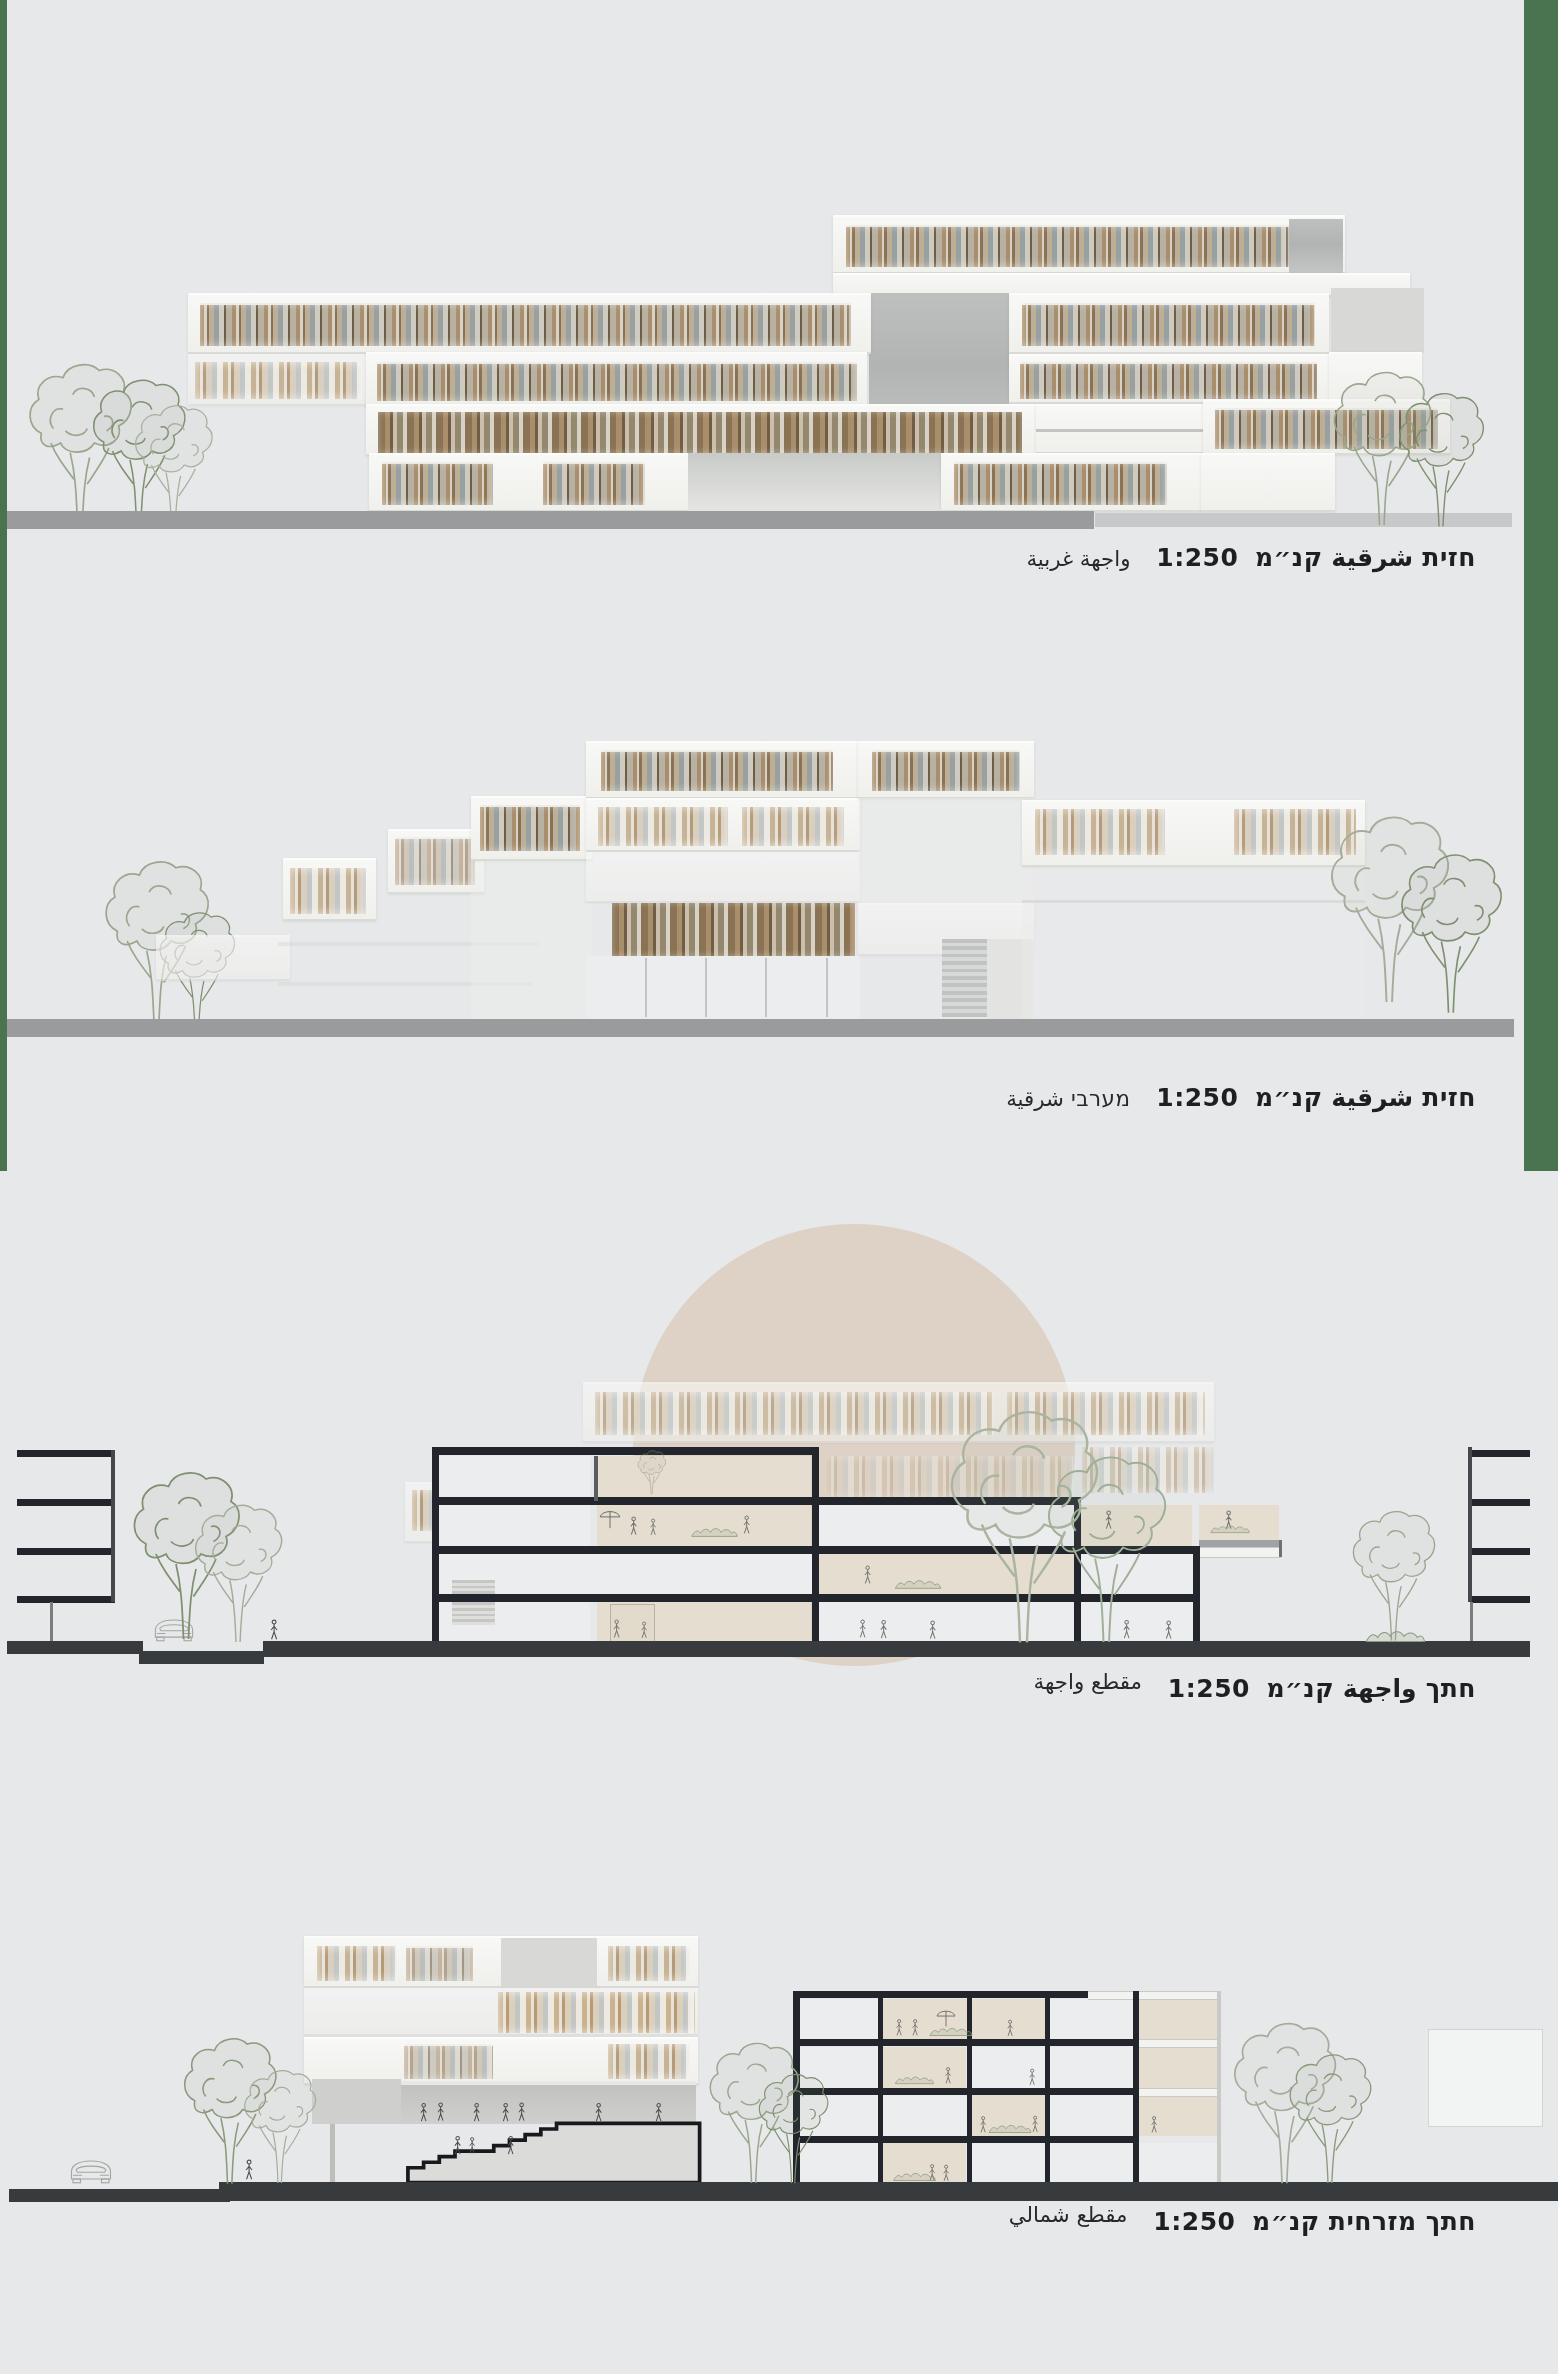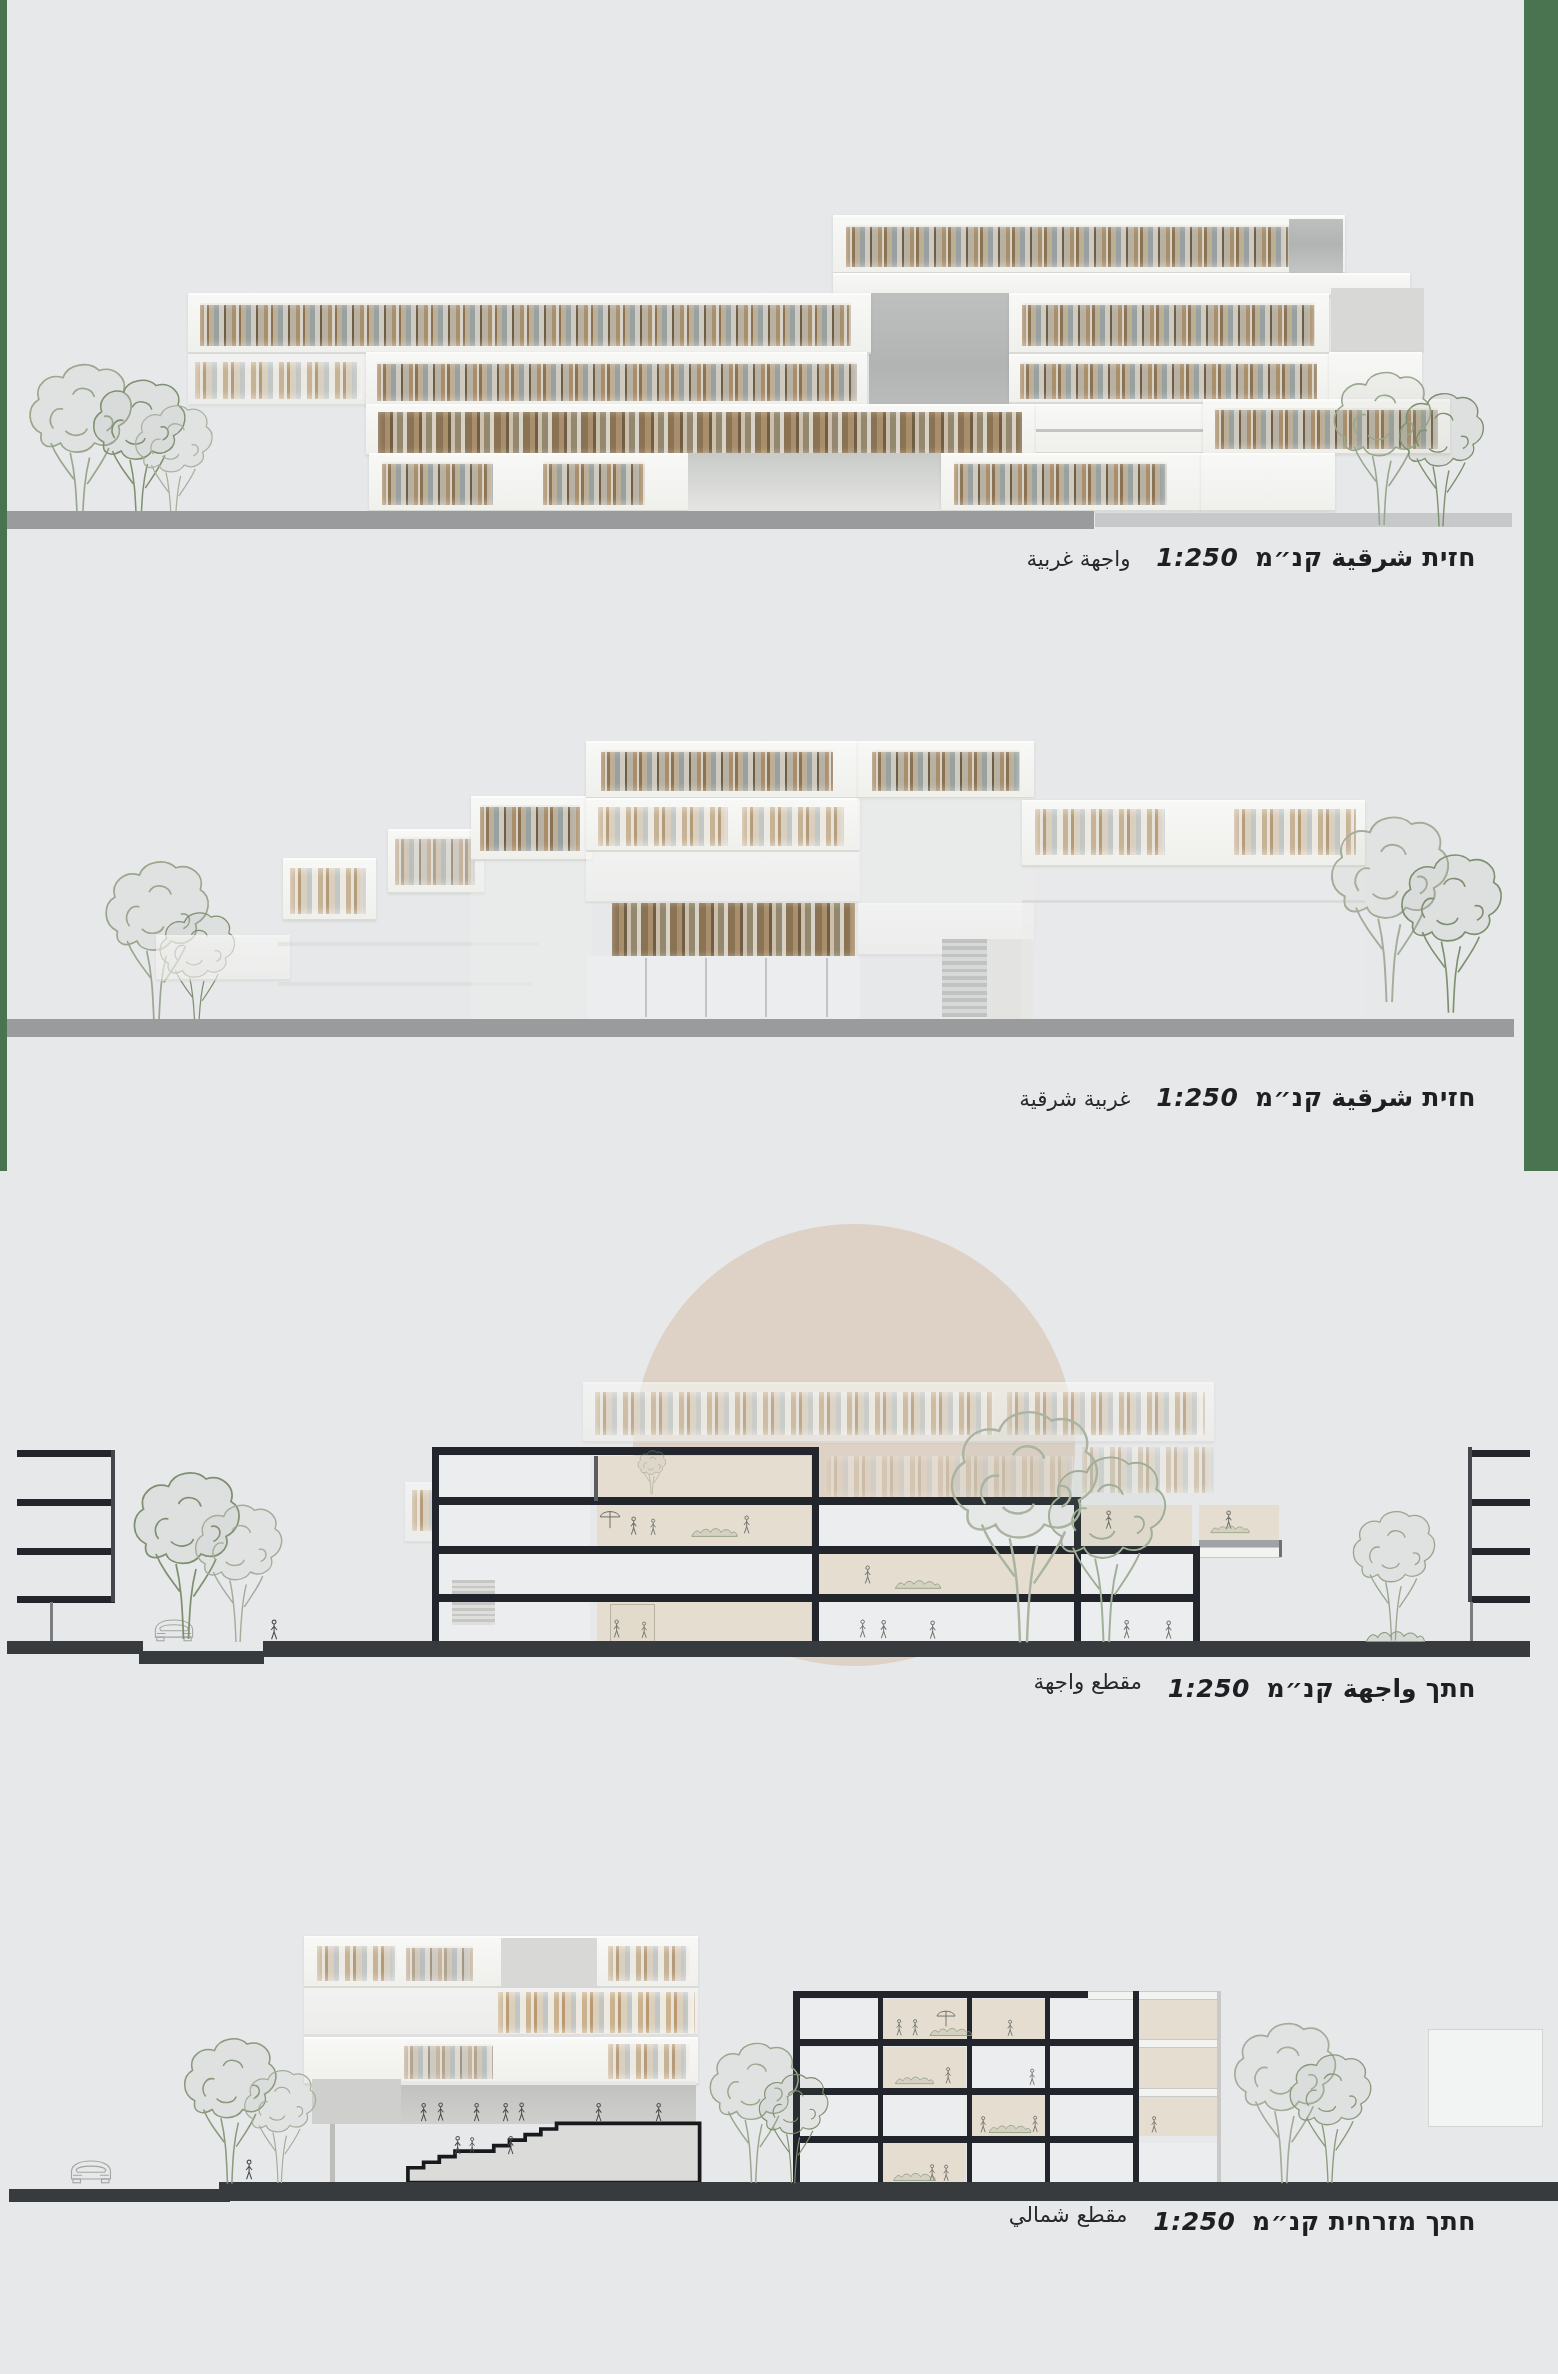--- a/index.html
+++ b/index.html
@@ -23,21 +23,21 @@
   .stairs{background:repeating-linear-gradient(180deg,#c0c3c1 0 3.7px,#d6d9d7 3.7px 7.4px);}
   .louv{background:repeating-linear-gradient(180deg,#c6c7c5 0 2.8px,#dededc 2.8px 5.6px);}
   .circle{background:#ddd2c5;border-radius:50%;}
   .recess{background:linear-gradient(180deg,#c2c3c1,#cfd0ce);}
   .opening{background:linear-gradient(180deg,#c9cbc9,#e5e6e4);}
   .whitebox{background:rgba(250,250,249,.6);border:0.9px solid #d3d4d2;}
   .rail{background:#c3c4c2;}
   .thinline{background:#d2d3d0;}
   .label{position:absolute;right:82px;direction:rtl;text-align:right;color:#1d1f22;font-weight:bold;font-size:25px;letter-spacing:0.5px;white-space:nowrap;}
   .label .ar{font-weight:500;font-size:21.3px;margin-right:9.3px;color:#26282b;}
-  .label .sc{margin:0 7.4px;font-style:italic;}
+  .label .sc{margin:0 7.4px;}
   .label .ar.raise{position:relative;top:-8.3px;}
   svg.fig{position:absolute;overflow:visible;}
 </style>
 </head>
 <body>
 
 <div id="sheet">
 
   <svg width="0" height="0" style="position:absolute">
     <defs>
@@ -186,21 +186,21 @@
     <svg class="fig" style="left:1317px;top:195px;width:139px;height:237px;color:#a3ad9a" viewBox="0 0 150 255" width="139" height="237">
         <use href="#tree"></use>
       </svg>
     <svg class="fig" style="left:1389px;top:243px;width:119px;height:190px;color:#7e9070" viewBox="0 0 128 205" width="119" height="190">
         <use href="#tree"></use>
       </svg>
   </div>
   <div class="label" style="top:1083px">
     <span class="he">חזית شرقية קנ״מ</span>
     <span class="he sc">1:250</span>
-    <span class="ar">غربية شرقية</span>
+    <span class="ar">מערבי شرقية</span>
   </div>
 
   <div class="a" style="left:0;top:1171px;width:1558px;height:557px">
     <div class="a circle" style="left:633px;top:53px;width:442px;height:442px"></div>
 
     <div class="a band wash" style="left:583px;top:211px;width:631px;height:61px"></div>
     <div class="a slatp" style="left:595px;top:221px;width:399px;height:43px;opacity:.8"></div>
     <div class="a slatp" style="left:1007px;top:221px;width:198px;height:43px;opacity:.8"></div>
     <div class="a slatp wash" style="left:1082px;top:276px;width:132px;height:46px"></div>
     <div class="a band wash" style="left:405px;top:311px;width:100px;height:61px"></div>

